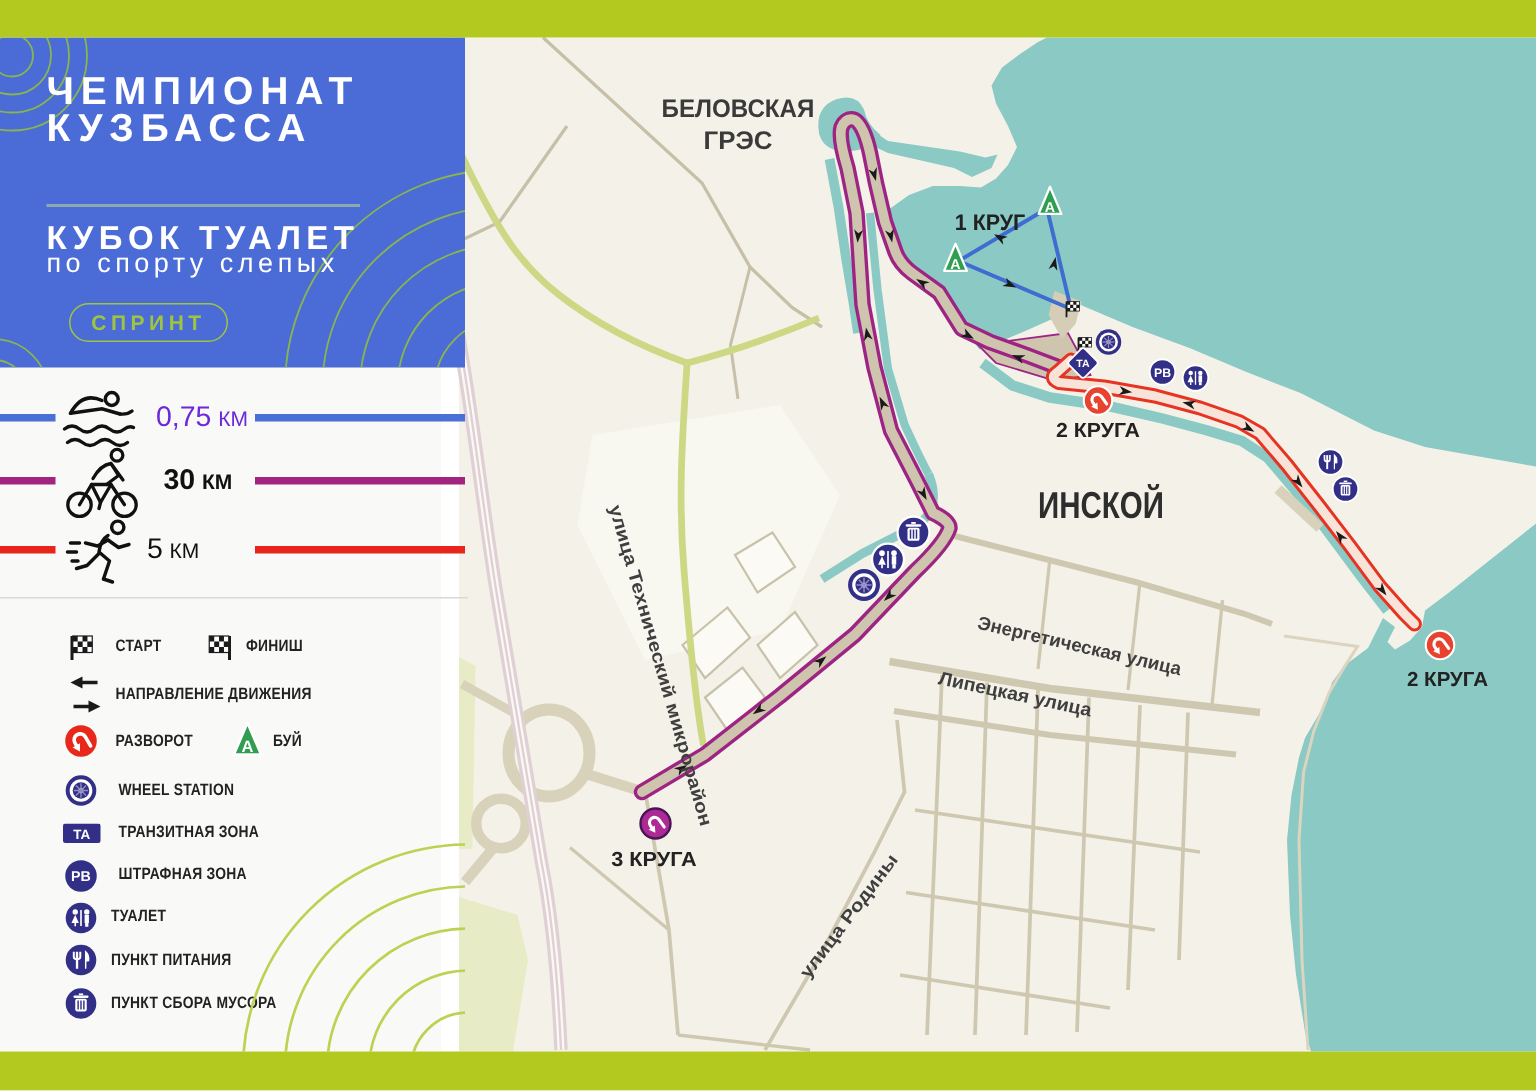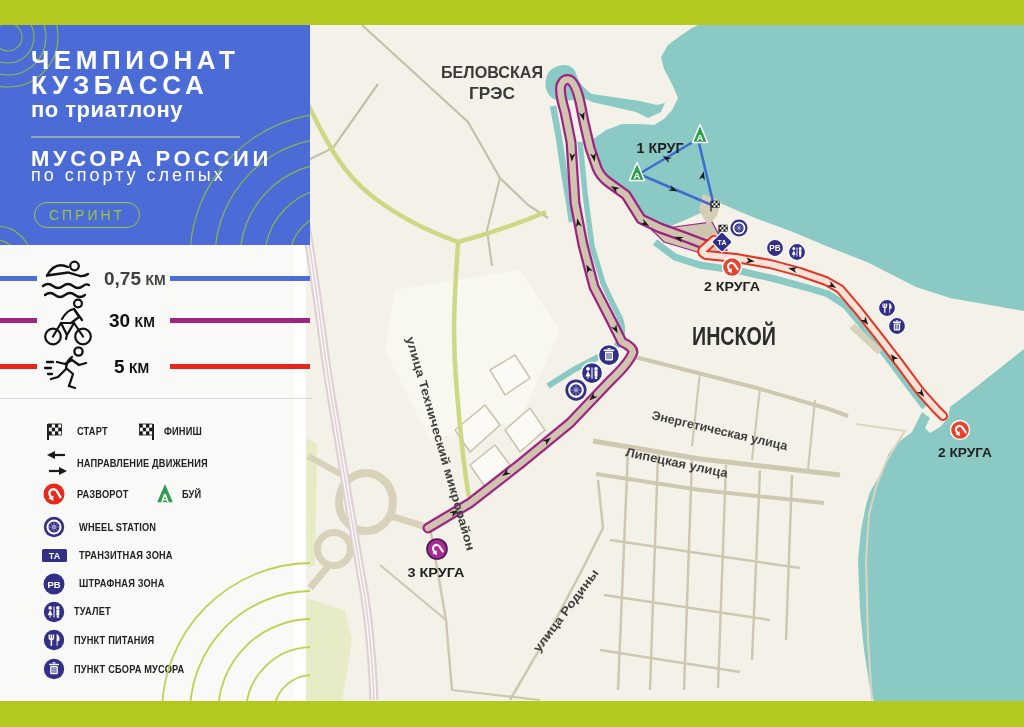--- a/index.html
+++ b/index.html
@@ -7,22 +7,22 @@
  font-family:"Liberation Sans",sans-serif;}
 #page{position:absolute;left:0;top:0;width:1024px;height:727px;}
 #mapsvg{position:absolute;left:0;top:0;}
 #panel{position:absolute;left:0;top:25px;width:294px;height:676px;background:#f9f9f7;}
 #blue{position:absolute;left:0;top:0;width:310px;height:220px;background:#4b6cd6;overflow:hidden;}
 .hd1{position:absolute;left:31px;top:23px;color:#fff;font-weight:bold;font-size:26px;line-height:25px;letter-spacing:4.6px;}
 .hd2{position:absolute;left:31px;top:72px;color:#fff;font-weight:bold;font-size:22px;letter-spacing:0.5px;}
 .sep{position:absolute;left:31px;top:111px;width:209px;height:2px;background:#9db9a6;opacity:0.8;}
 .hd3{position:absolute;left:31px;top:121px;color:#fff;font-weight:bold;font-size:22px;letter-spacing:3.6px;}
 .hd4{position:absolute;left:31px;top:140px;color:#fff;font-weight:normal;font-size:18px;letter-spacing:3px;}
-.pill{position:absolute;left:34px;top:177px;width:104px;height:24px;border:1.6px solid #9fc43f;border-radius:14px;
- color:#9fc43f;font-weight:normal;font-size:14px;letter-spacing:3px;text-align:center;line-height:24px;}
+.pill{position:absolute;left:46px;top:177px;width:104px;height:24px;border:1.6px solid #9fc43f;border-radius:14px;
+ color:#9fc43f;font-weight:bold;font-size:14px;letter-spacing:3px;text-align:center;line-height:24px;}
 .legrow{position:absolute;height:22px;display:flex;align-items:center;color:#222;font-weight:bold;font-size:11px;letter-spacing:0.2px;white-space:nowrap;transform-origin:left center;}
 </style>
 </head>
 <body>
 <div id="page">
 
 <svg id="mapsvg" width="1024" height="727" viewBox="0 0 1024 727">
 
 <rect x="306" y="25" width="718" height="676" fill="#f4f2e8"></rect>
 
@@ -318,46 +318,45 @@
             <circle cx="335" cy="233" r="95"></circle>
             <circle cx="335" cy="233" r="120"></circle>
             <circle cx="335" cy="233" r="145"></circle>
 <circle cx="-4" cy="237" r="22"></circle>
             <circle cx="-4" cy="237" r="36"></circle>
 </g>
 </svg>
 
 <div class="hd1">ЧЕМПИОНАТ<br>КУЗБАССА</div>
 
-<div class="hd2">по триатлону</div>
 
 <div class="sep"></div>
 
-<div class="hd3">МУСОРА РОССИИ</div>
+<div class="hd3">КУБОК ТУАЛЕТ</div>
 
 <div class="hd4">по спорту слепых</div>
 
 <div class="pill">СПРИНТ</div>
 </div>
 
 <div style="position:absolute;left:0;top:251px;width:37px;height:5px;background:#4a6fd6"></div>
 <div style="position:absolute;left:170px;top:251px;width:140px;height:5px;background:#4a6fd6"></div>
 
 <svg width="56" height="46" viewBox="0 0 56 46" style="position:absolute;left:38px;top:231px">
 <g fill="none" stroke="#111" stroke-width="2.3" stroke-linecap="round">
 <circle cx="36.5" cy="10" r="4.3"></circle>
 <path d="M 9,19.5 Q 17,5 30,11"></path>
 <path d="M 9,19.5 L 30,16.5 L 42,20"></path>
 <path d="M 42,20 Q 47,20.5 50,18"></path>
 <path d="M 5,30 Q 10,26 15,30 Q 20,34 25,30 Q 30,26 35,30 Q 40,34 45,30 Q 48,27.5 51,29"></path>
 <path d="M 7,39 Q 12,35 17,39 Q 22,43 27,39 Q 32,35 37,39 Q 42,43 47,39"></path>
 </g>
 </svg>
 
-<div style="position:absolute;left:104px;top:243px;font-weight:bold;color:#404040"><span style="font-size:19px">0,75</span> <span style="font-size:14px">КМ</span></div>
+<div style="position:absolute;left:104px;top:243px;font-weight:normal;color:#6d28d9"><span style="font-size:19px">0,75</span> <span style="font-size:14px">КМ</span></div>
 
 <div style="position:absolute;left:0;top:293px;width:37px;height:5px;background:#a1247f"></div>
 <div style="position:absolute;left:170px;top:293px;width:140px;height:5px;background:#a1247f"></div>
 
 <svg width="50" height="50" viewBox="0 0 50 50" style="position:absolute;left:43px;top:272px">
 <g fill="none" stroke="#111" stroke-width="2.2" stroke-linecap="round" stroke-linejoin="round">
 <circle cx="10" cy="39.5" r="7.8"></circle>
 <circle cx="40" cy="39.5" r="7.8"></circle>
 <path d="M 10,39.5 L 18,26 L 31,26"></path>
 <path d="M 18,26 L 24,38 L 31,26 L 40,39.5"></path>
@@ -378,21 +377,21 @@
 <circle cx="35.5" cy="7.5" r="4.1"></circle>
 <path d="M 29,13 Q 24,16 23,24 L 30,30 L 26,42"></path>
 <path d="M 29,16 L 22,20 L 14,18"></path>
 <path d="M 29,16 L 36,21 L 43,19"></path>
 <path d="M 23,25 L 15,33 L 8,35"></path>
 <path d="M 26,42 L 32,44"></path>
 <path d="M 4,18 L 10,18 M 2,24 L 8,24 M 5,30 L 9,30"></path>
 </g>
 </svg>
 
-<div style="position:absolute;left:114px;top:331px;font-weight:bold;color:#111"><span style="font-size:19px">5</span> <span style="font-size:14px">КМ</span></div>
+<div style="position:absolute;left:98px;top:331px;font-weight:normal;color:#111"><span style="font-size:19px">5</span> <span style="font-size:14px">КМ</span></div>
 
 <div style="position:absolute;left:0;top:373px;width:312px;height:1px;background:#d8d8d6"></div>
 
 <svg width="20" height="18" viewBox="0 0 20 18" style="position:absolute;left:46px;top:398px">
         <g transform="translate(2,1)">
           <line x1="0" y1="0" x2="0" y2="16" stroke="#1a1a1a" stroke-width="2"></line>
           <rect x="0.5" y="0" width="13" height="11" fill="#fff" stroke="#1a1a1a" stroke-width="0.8"></rect>
           <rect x="0.5" y="0" width="3.3" height="3.66" fill="#1a1a1a"></rect>
           <rect x="7" y="0" width="3.3" height="3.66" fill="#1a1a1a"></rect>
           <rect x="3.8" y="3.66" width="3.3" height="3.66" fill="#1a1a1a"></rect>

